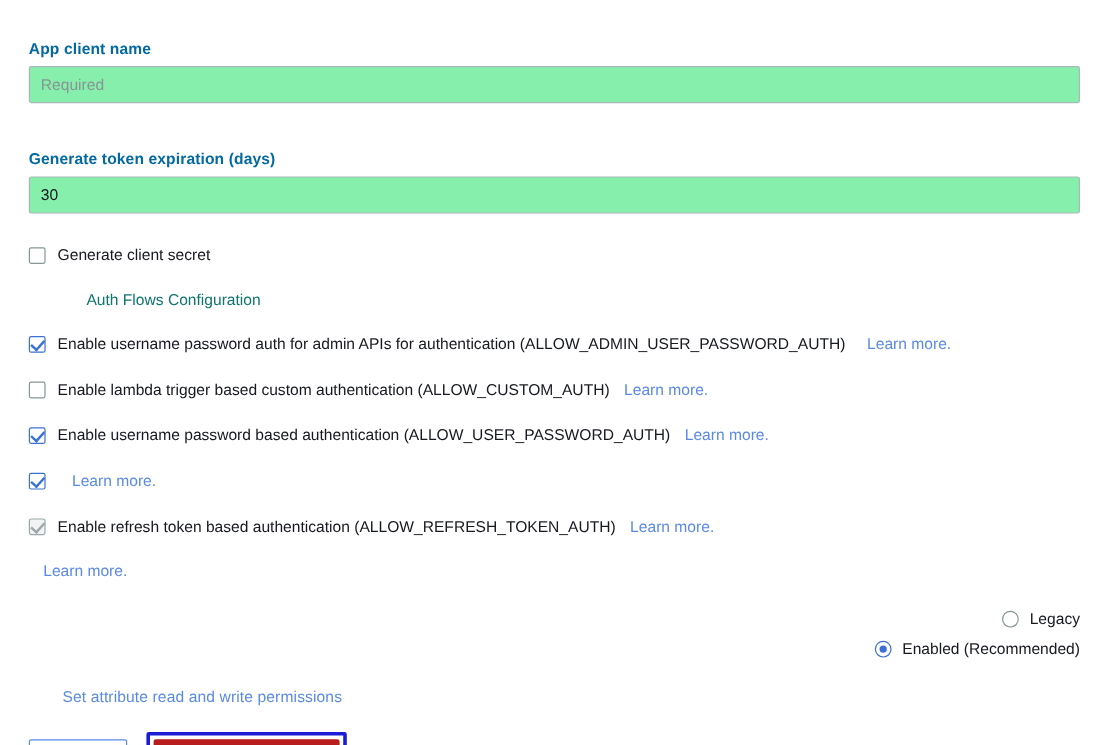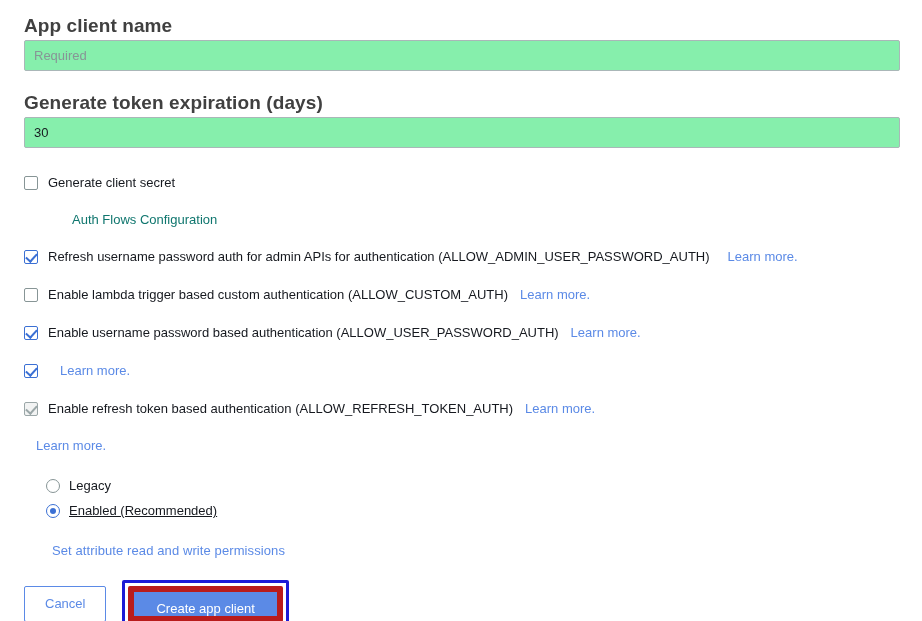--- a/index.html
+++ b/index.html
@@ -20,24 +20,24 @@
 
   .form {
     position: relative;
     padding: 18px 22px 0 24px;
     box-sizing: border-box;
     width: 922px;
   }
 
   .field-label {
     font-weight: bold;
-    font-size: 19px;
-    color: #404040;
-    line-height: 16px;
-    margin: 0 0 6px 0;
+    font-size: 13px;
+    color: #0369a1;
+    line-height: 16px;
+    margin: 15px 0 6px 0;
     letter-spacing: 0.1px;
   }
 
   .text-input {
     display: block;
     box-sizing: border-box;
     width: 876px;
     height: 31px;
     border: 1px solid #aab7b8;
     border-radius: 2px;
@@ -128,22 +128,23 @@
     display: flex;
     align-items: baseline;
   }
 
   
   .radio-row {
     display: flex;
     align-items: center;
     height: 20px;
     margin-left: 22px;
-  }
-  .radio-row + .radio-row { margin-top: 5px; text-decoration: underline; }
+    justify-content: flex-end;
+  }
+  .radio-row + .radio-row { margin-top: 5px; }
 
   .rbtn {
     flex: 0 0 auto;
     width: 14px;
     height: 14px;
     box-sizing: border-box;
     border: 1px solid #879596;
     border-radius: 50%;
     background: #ffffff;
     position: relative;
@@ -259,21 +260,21 @@
   <div class="gap-18"></div>
 
   
   <div class="plain-text">Auth Flows Configuration</div>
 
   <div class="gap-18"></div>
 
   
   <div class="check-row">
     <span class="cbox checked"></span>
-    <span class="check-label">Refresh username password auth for admin APIs for authentication (ALLOW_ADMIN_USER_PASSWORD_AUTH)</span>
+    <span class="check-label">Enable username password auth for admin APIs for authentication (ALLOW_ADMIN_USER_PASSWORD_AUTH)</span>
     <a class="learn-link">Learn more.</a>
   </div>
 
   <div class="check-row">
     <span class="cbox"></span>
     <span class="check-label">Enable lambda trigger based custom authentication (ALLOW_CUSTOM_AUTH)</span>
     <a class="learn-link tight">Learn more.</a>
   </div>
 
   <div class="check-row">

